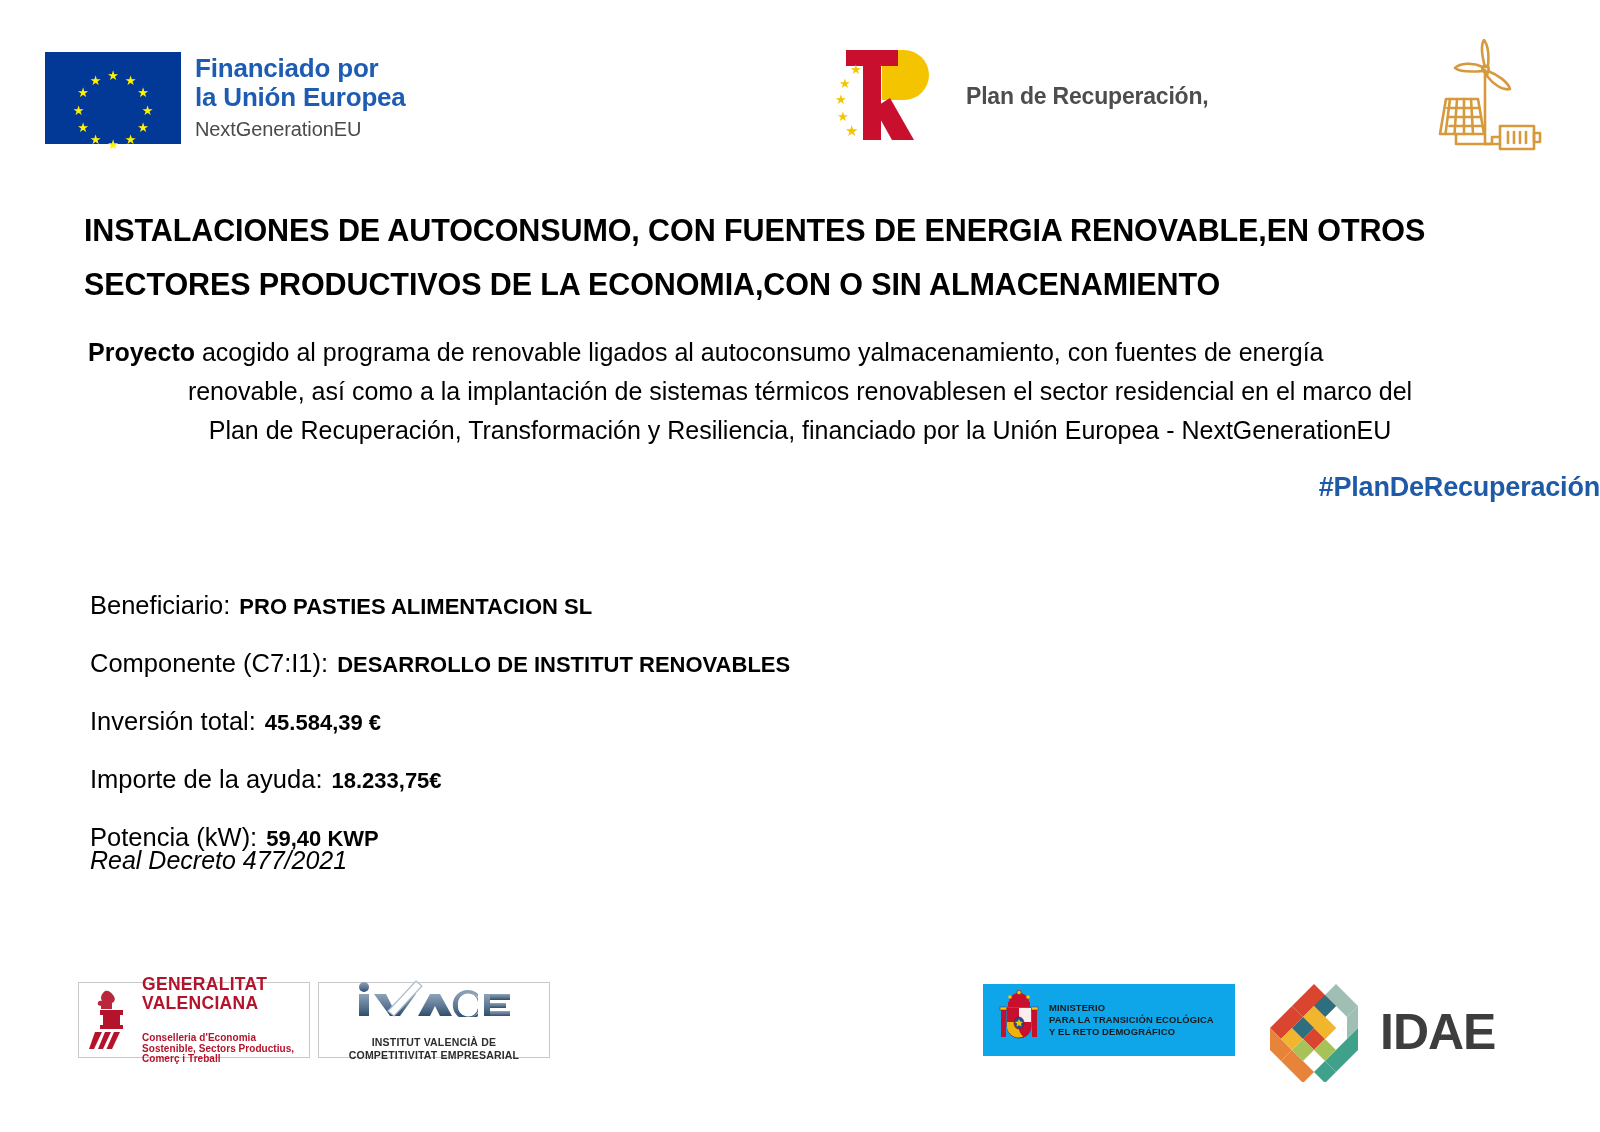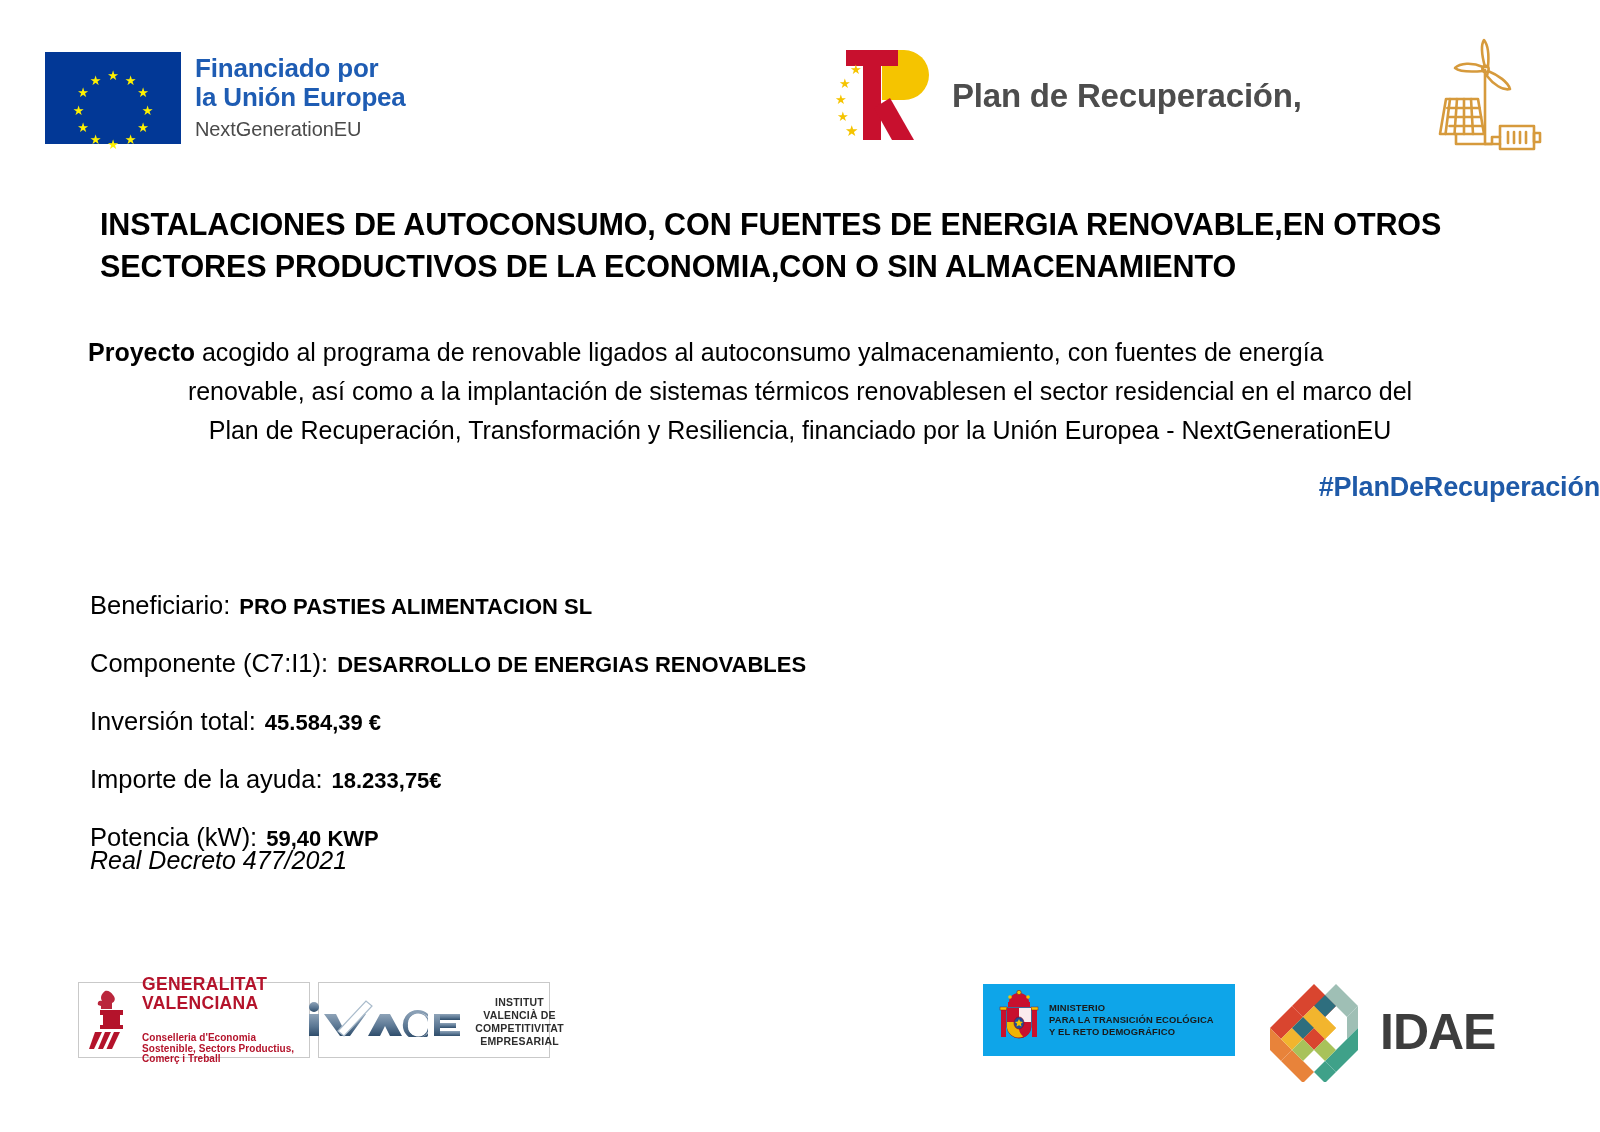--- a/index.html
+++ b/index.html
@@ -75,44 +75,44 @@
     display: flex;
     align-items: center;
   }
   .prtr-mark {
     position: relative;
     width: 120px;
     height: 104px;
     flex: none;
   }
   .prtr-text {
-    margin-left: 6px;
+    margin-left: 20px;
     color: #4d4d4d;
     font-weight: bold;
-    font-size: 33px;
+    font-size: 23px;
     line-height: 34px;
     letter-spacing: -0.2px;
   }
 
   
   .renew-icon {
     position: absolute;
     left: 1400px;
     top: 34px;
   }
 
   
   .headline {
     position: absolute;
     top: 203px;
-    left: 100px;
+    left: 84px;
     width: 1424px;
     font-size: 30.5px;
     font-weight: bold;
-    line-height: 42px;
+    line-height: 54px;
     letter-spacing: -0.1px;
   }
 
   
   .lead {
     position: absolute;
     top: 333px;
     left: 88px;
     width: 1424px;
     font-size: 25px;
@@ -210,21 +210,21 @@
 
   .ivace-box {
     position: absolute;
     left: 318px;
     top: 12px;
     width: 232px;
     height: 76px;
     border: 1px solid #c9c9c9;
     background: #fff;
     display: flex;
-    flex-direction: row;
+    flex-direction: column;
     align-items: center;
     justify-content: center;
     box-sizing: border-box;
     gap: 11px;
   }
   .ivace-sub {
     color: #2d2d2d;
     font-size: 10.5px;
     font-weight: bold;
     line-height: 13px;
@@ -369,21 +369,21 @@
 
 <div class="hashtag">#PlanDeRecuperación</div>
 
 <div class="details">
   <div class="detail-row">
     <span class="detail-label">Beneficiario:</span>
     <span class="detail-value">PRO PASTIES ALIMENTACION SL</span>
   </div>
   <div class="detail-row">
     <span class="detail-label">Componente (C7:I1):</span>
-    <span class="detail-value">DESARROLLO DE ENERGIAS RENOVABLES</span>
+    <span class="detail-value">DESARROLLO DE INSTITUT RENOVABLES</span>
   </div>
   <div class="detail-row">
     <span class="detail-label">Inversión total:</span>
     <span class="detail-value">45.584,39 €</span>
   </div>
   <div class="detail-row">
     <span class="detail-label">Importe de la ayuda:</span>
     <span class="detail-value">18.233,75€</span>
   </div>
   <div class="detail-row">

